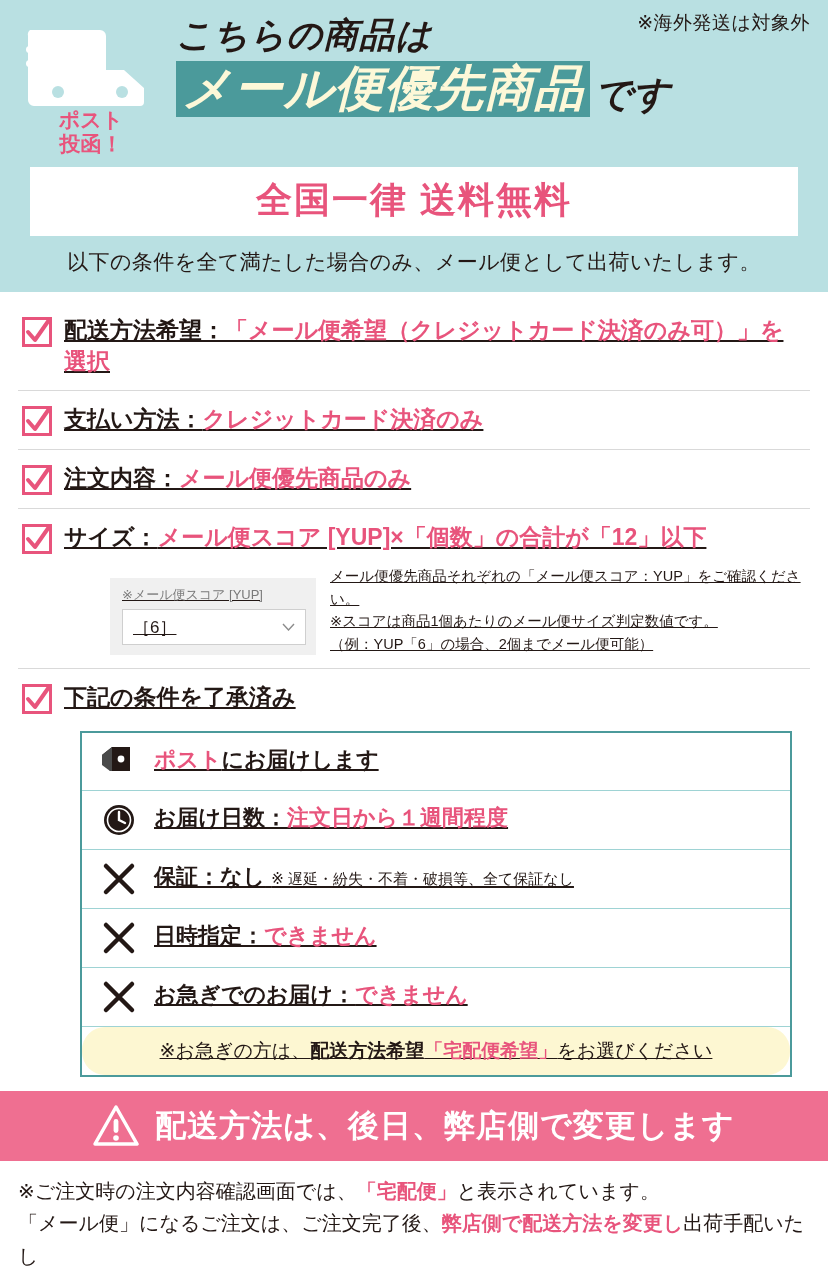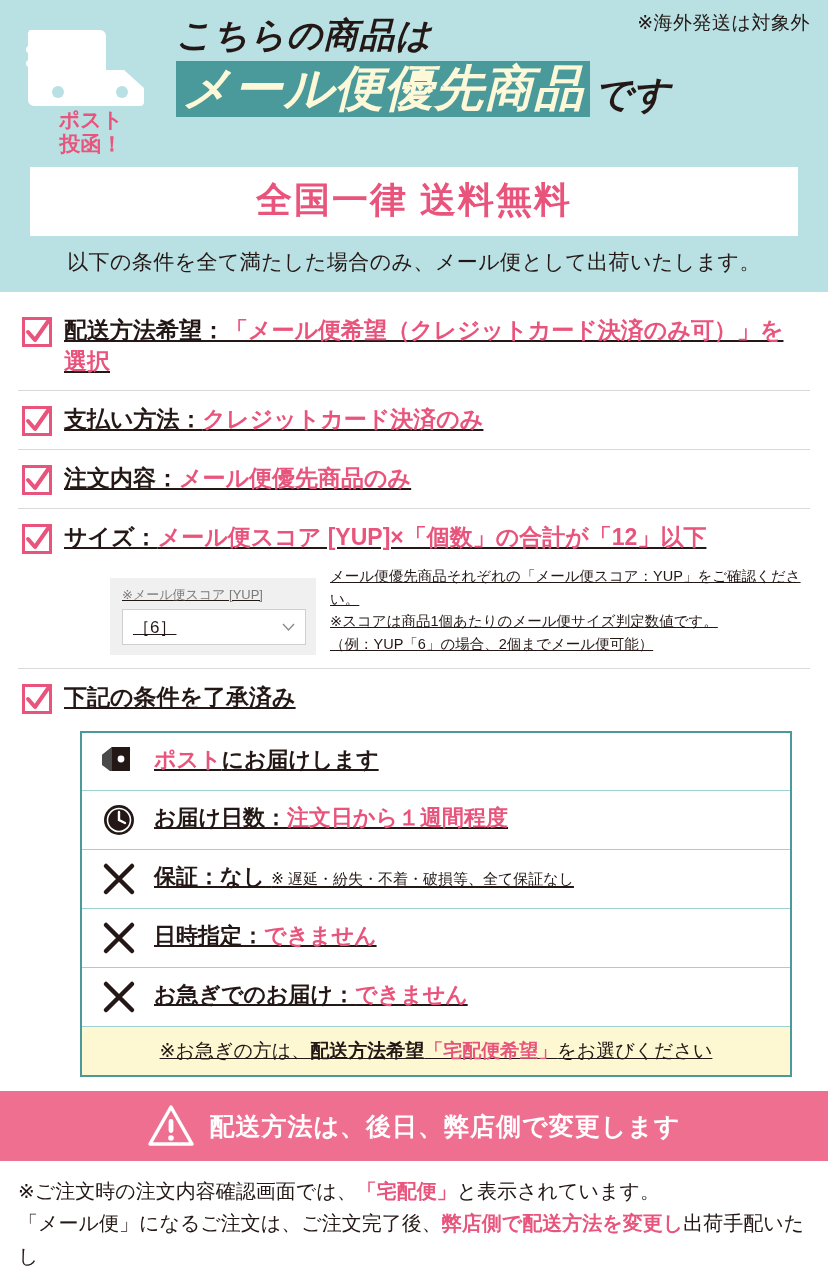--- a/index.html
+++ b/index.html
@@ -217,36 +217,37 @@
     font-size: 15px;
     font-weight: normal;
     color: #231815;
   }
   .accept-footer {
     background: #fdf7d2;
     text-align: center;
     padding: 11px 6px;
     font-size: 19px;
     color: #231815;
+    border-radius: 23px;
   }
   .accept-footer b { font-weight: bold; }
 
   
   .notice {
     margin-top: 14px;
     background: #ef6f91;
     display: flex;
     align-items: center;
     justify-content: center;
     gap: 16px;
     padding: 14px 10px;
   }
   .notice-text {
     color: #ffffff;
-    font-size: 25px;
+    font-size: 31px;
     font-weight: bold;
     letter-spacing: 1px;
   }
   .footnote {
     padding: 14px 18px 8px 18px;
     font-size: 20px;
     line-height: 1.62;
     color: #231815;
   }
   .footnote .pink { font-weight: bold; }

